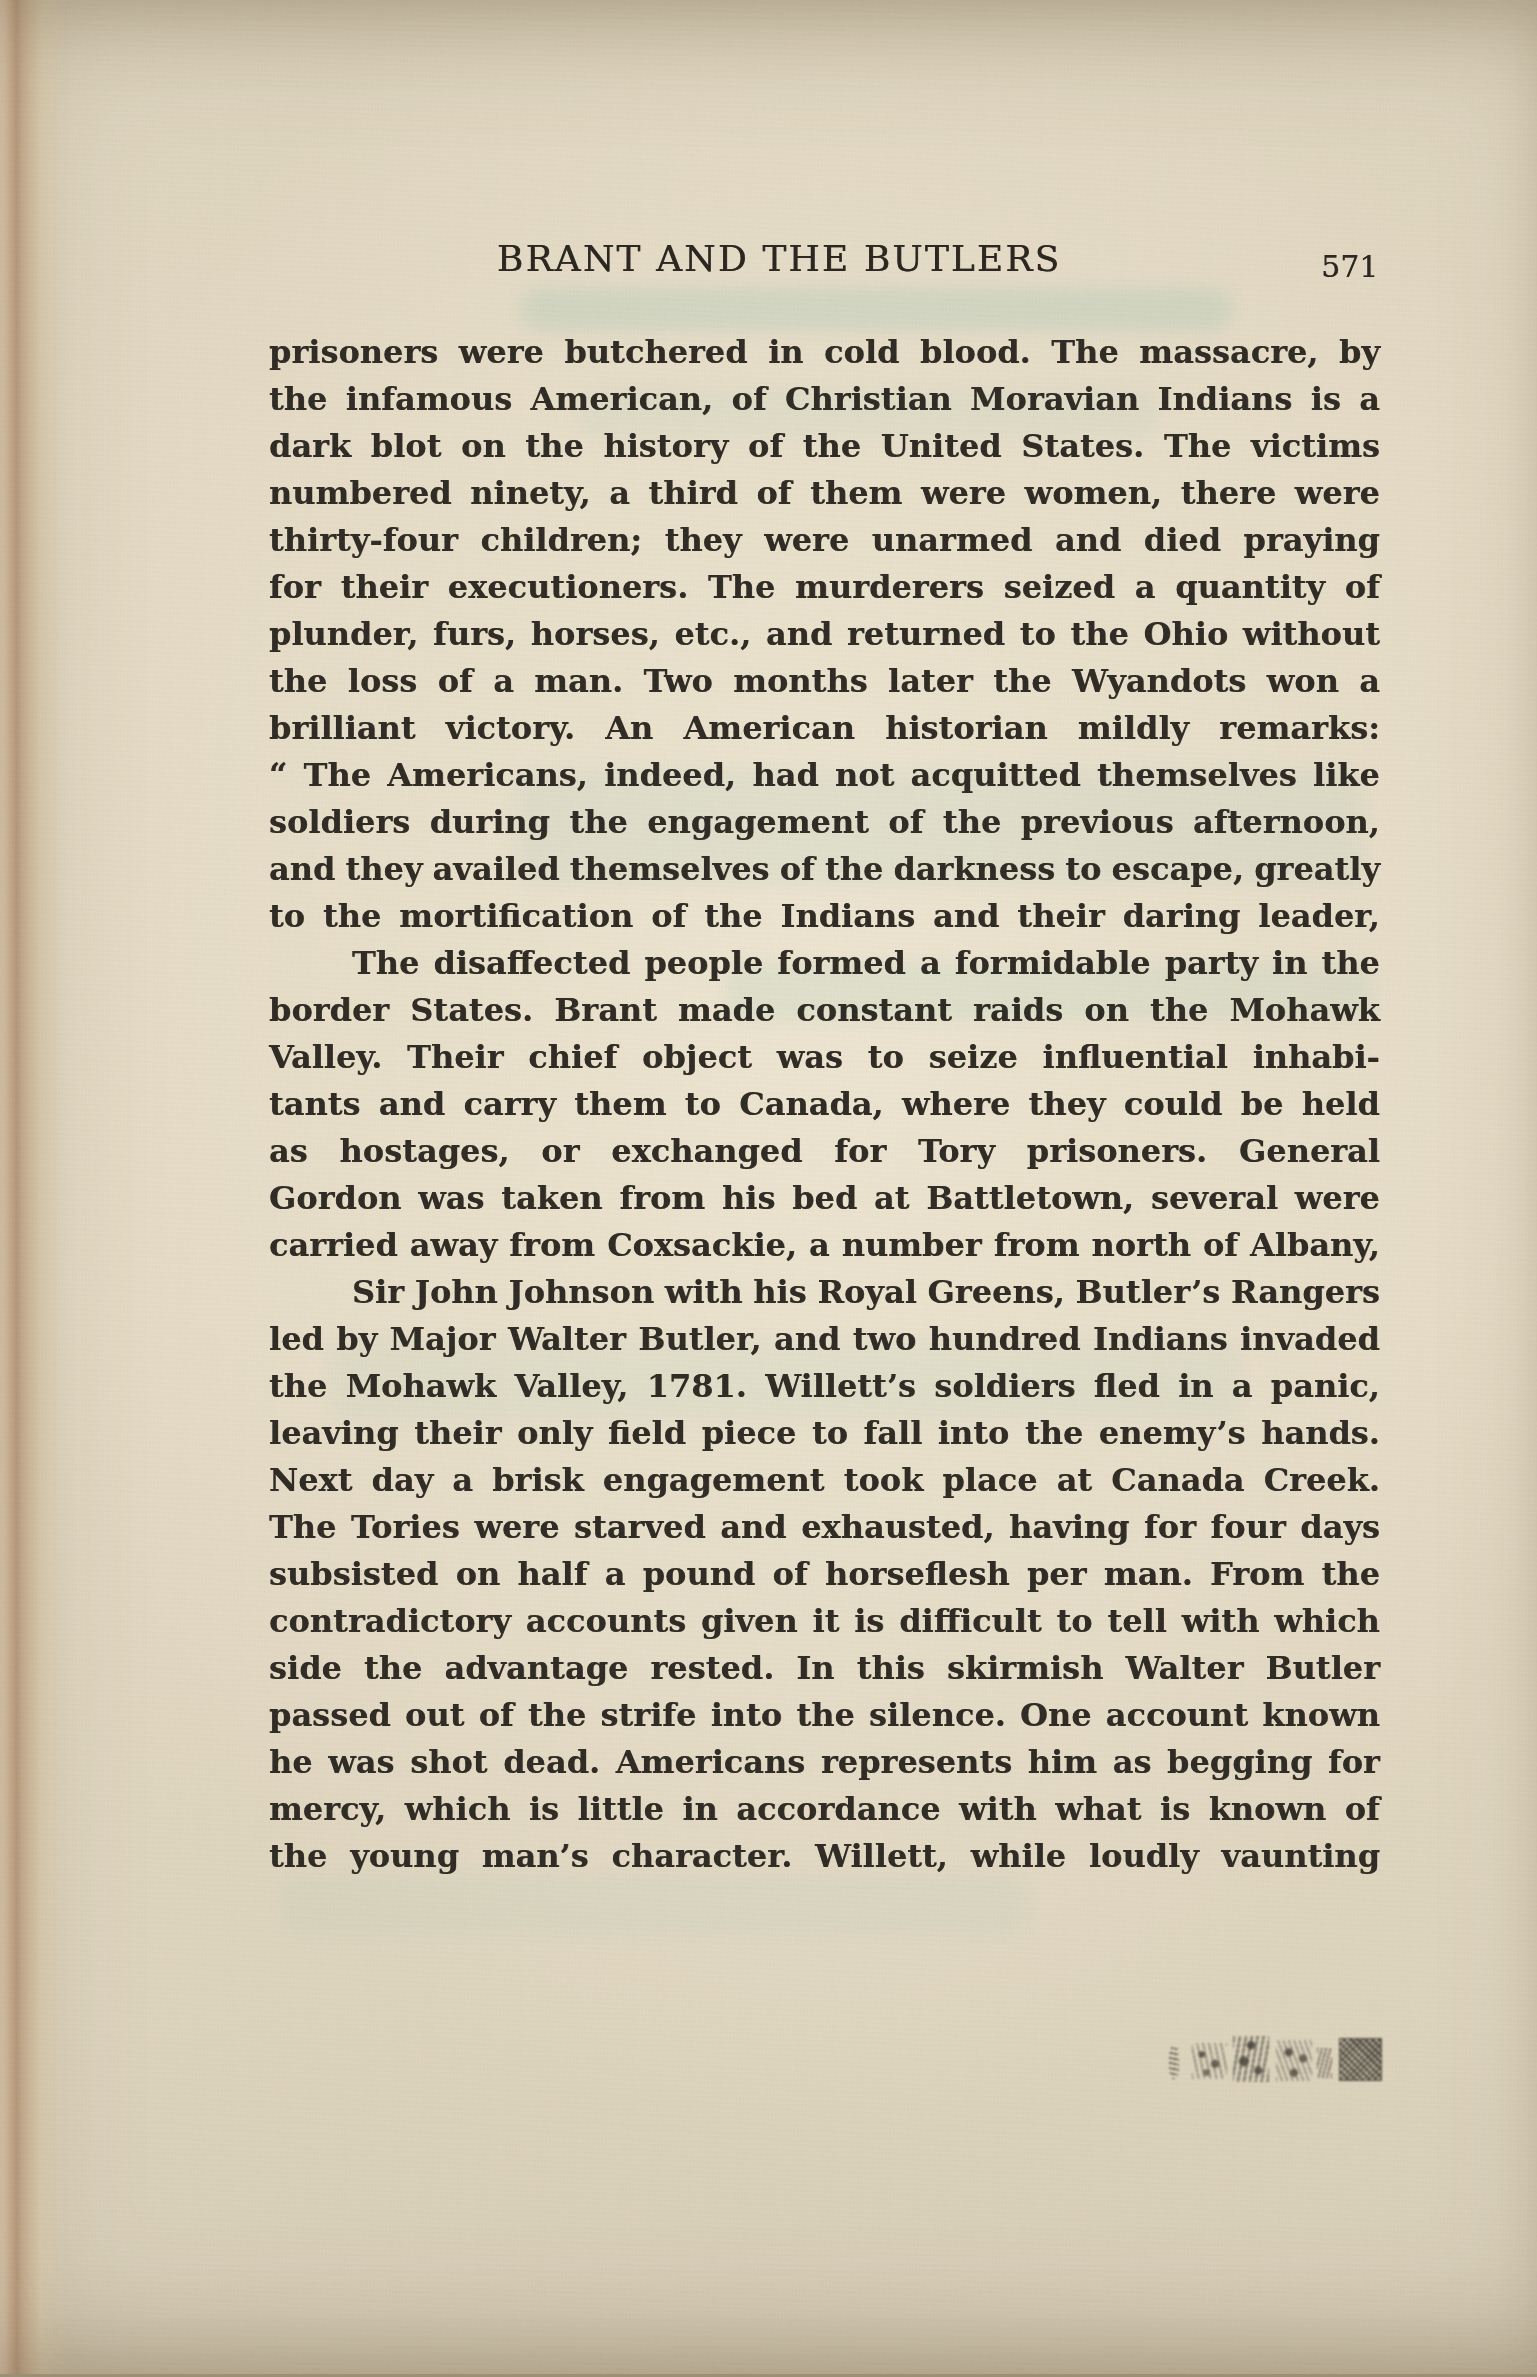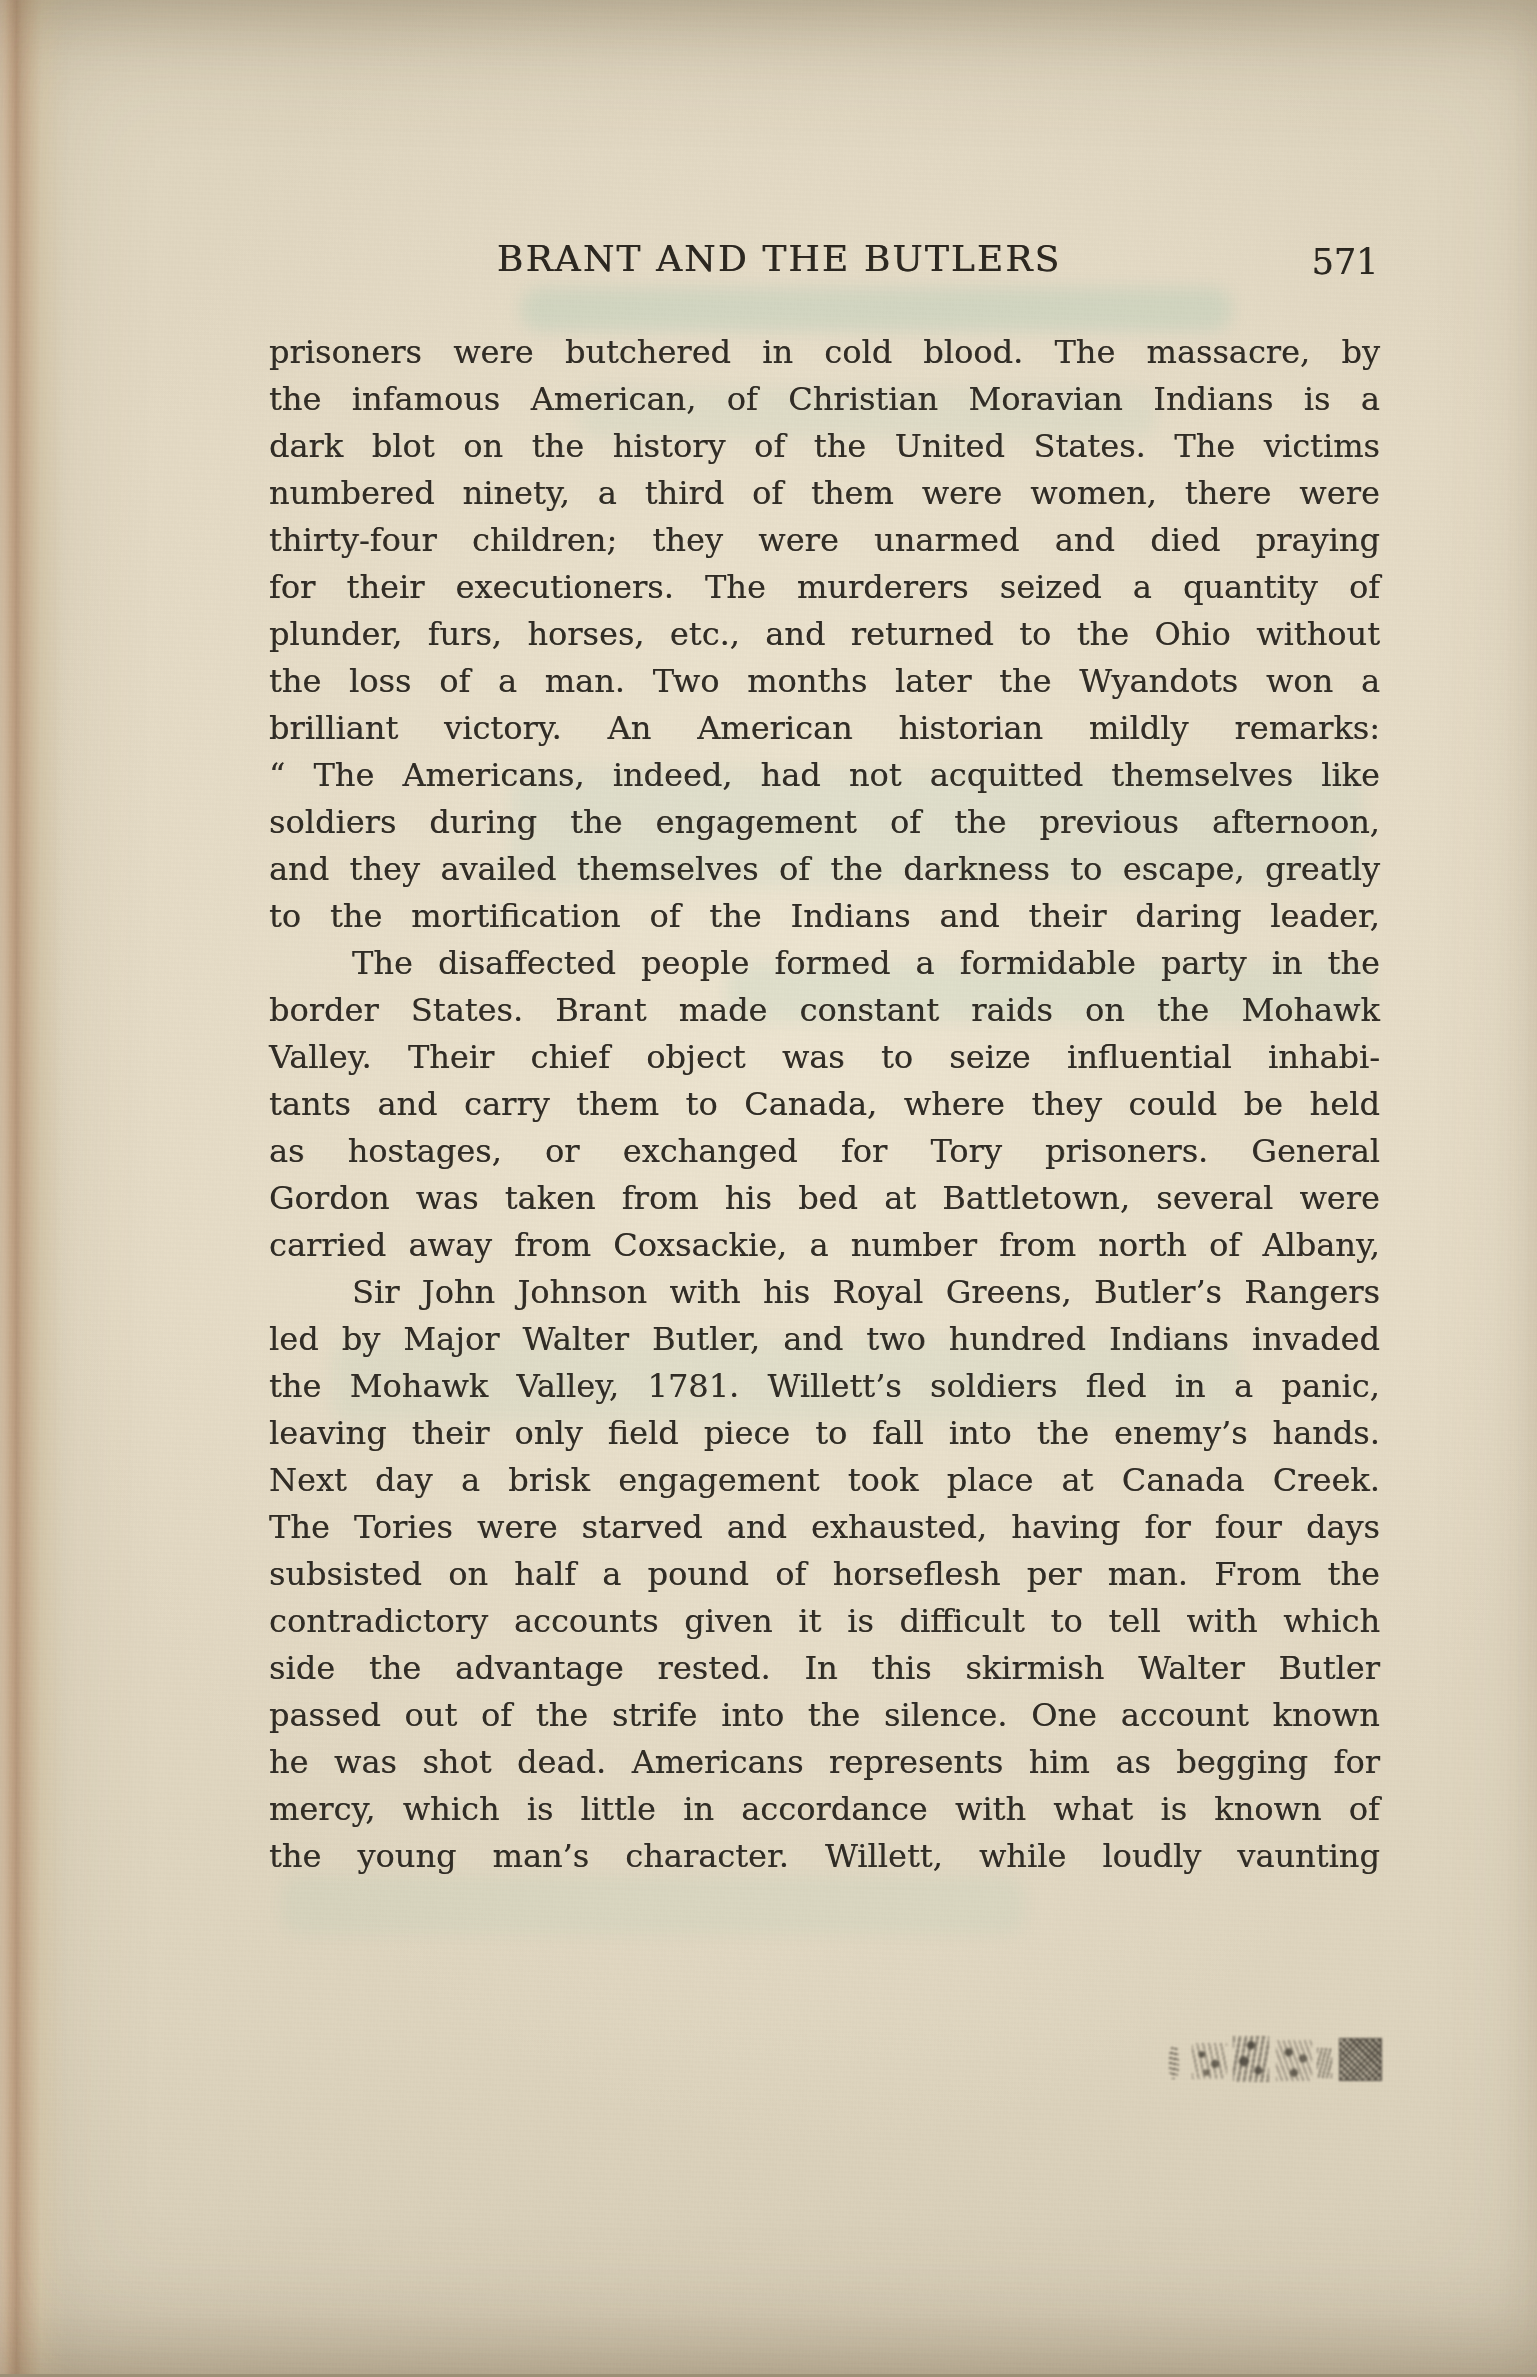--- a/index.html
+++ b/index.html
@@ -50,26 +50,26 @@
   .ghost.g5 { left: 281px;  top: 1876px; width: 744px;  height: 58px;  background: rgba(150,195,180,0.10); }
   .ghost.g6 { left: 578px;  top: 388px;  width: 578px;  height: 50px;  background: rgba(150,195,180,0.10); }
 
   .header { position: absolute; left: 269px; top: 238px; width: 1111px; height: 43px; z-index: 4; }
   .running-head {
     position: absolute; left: 0; right: 91px; text-align: center;
     font-size: 36px; letter-spacing: 2.1px; white-space: nowrap;
     color: #2b2720; text-shadow: 0.5px 0 0 rgba(43,39,32,0.85);
   }
   .page-number {
-    position: absolute; right: 1.7px; top: 4px; font-size: 35px;
+    position: absolute; right: 1.7px; top: 11px; font-size: 30px;
     color: #2b2720; text-shadow: 0.4px 0 0 rgba(43,39,32,0.8);
   }
 
   .body-text { position: absolute; left: 269px; top: 329px; width: 1111px; z-index: 4; }
-  .paragraph { margin: 0; }
+  .paragraph { margin: 0; font-weight: bold; }
   .line {
     display: flex; justify-content: space-between;
     height: 47px; line-height: 47px; font-size: 32px;
     color: #302c25; text-shadow: 0.3px 0 0 rgba(48,44,37,0.55);
     white-space: nowrap;
   }
   .line.last { display: block; }
   .line.indent { padding-left: 83px; }
 
   

